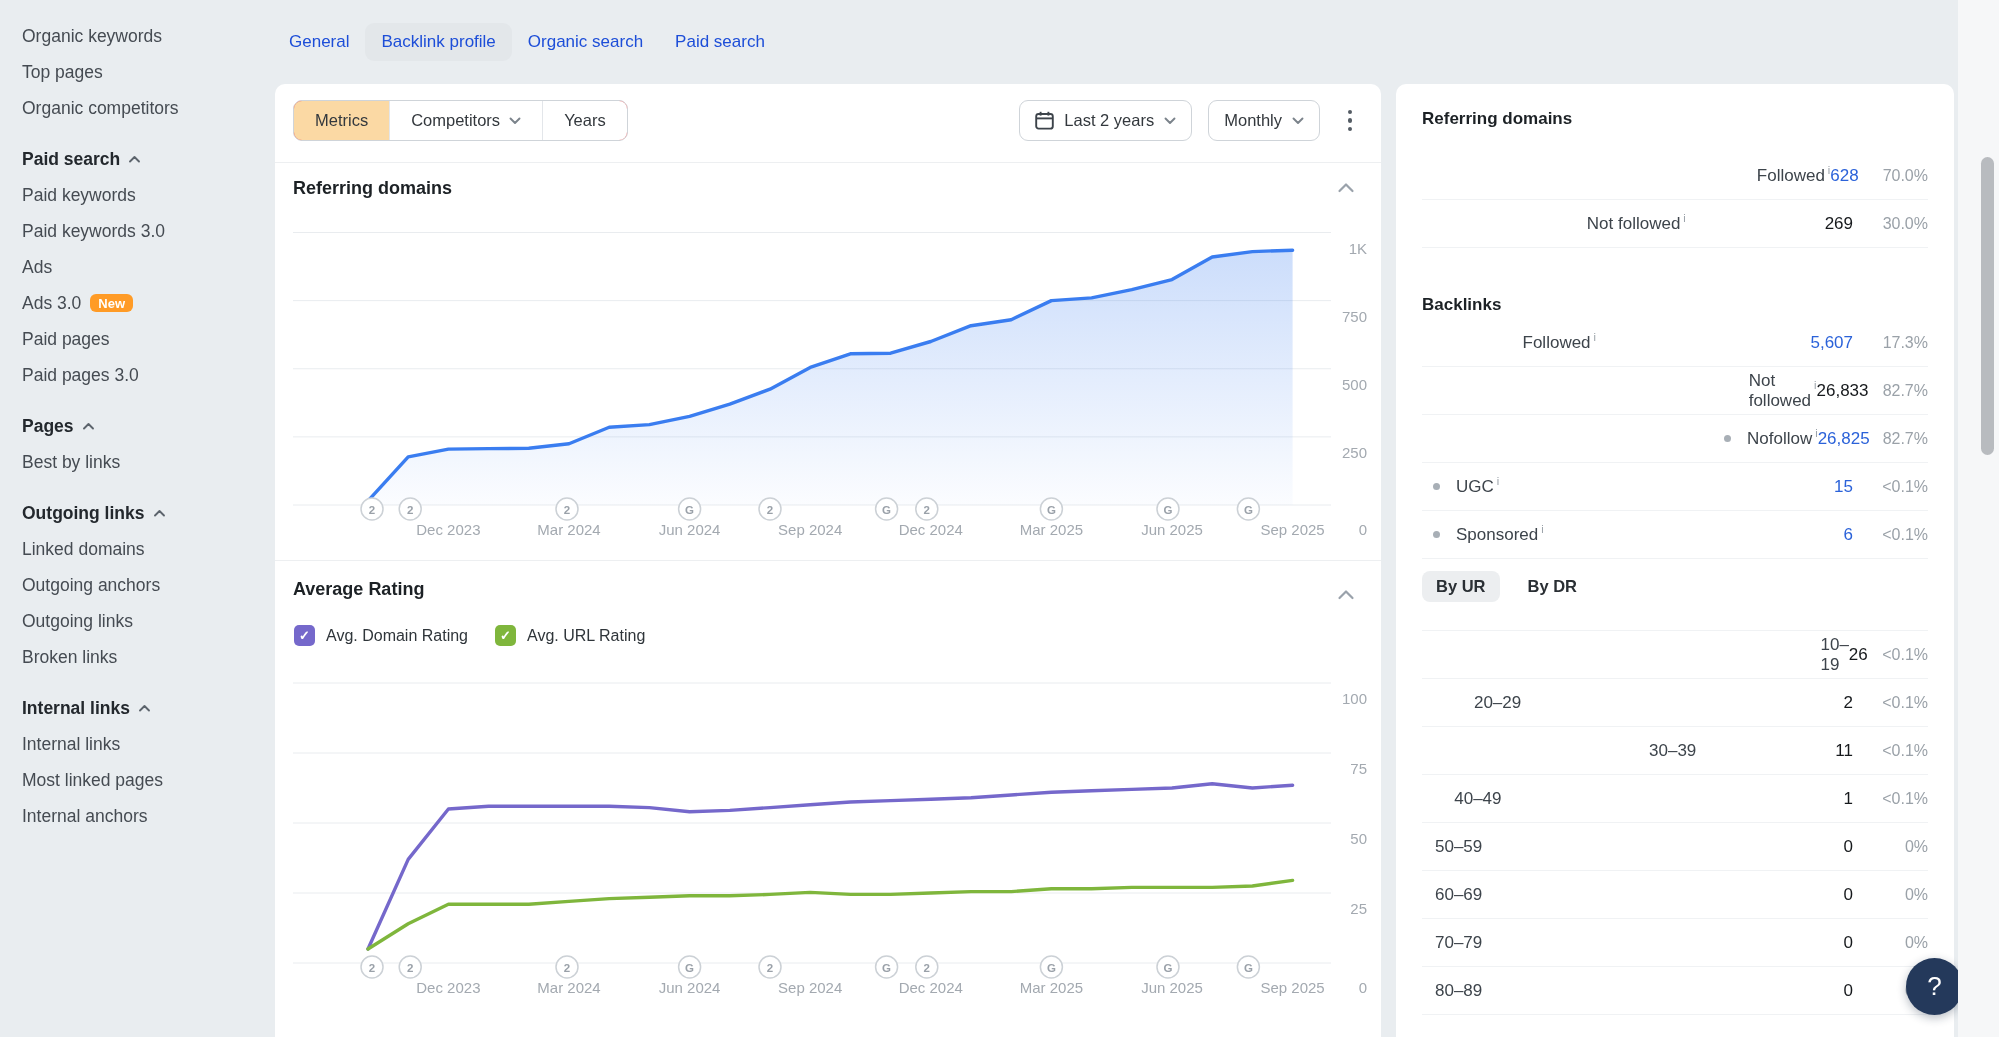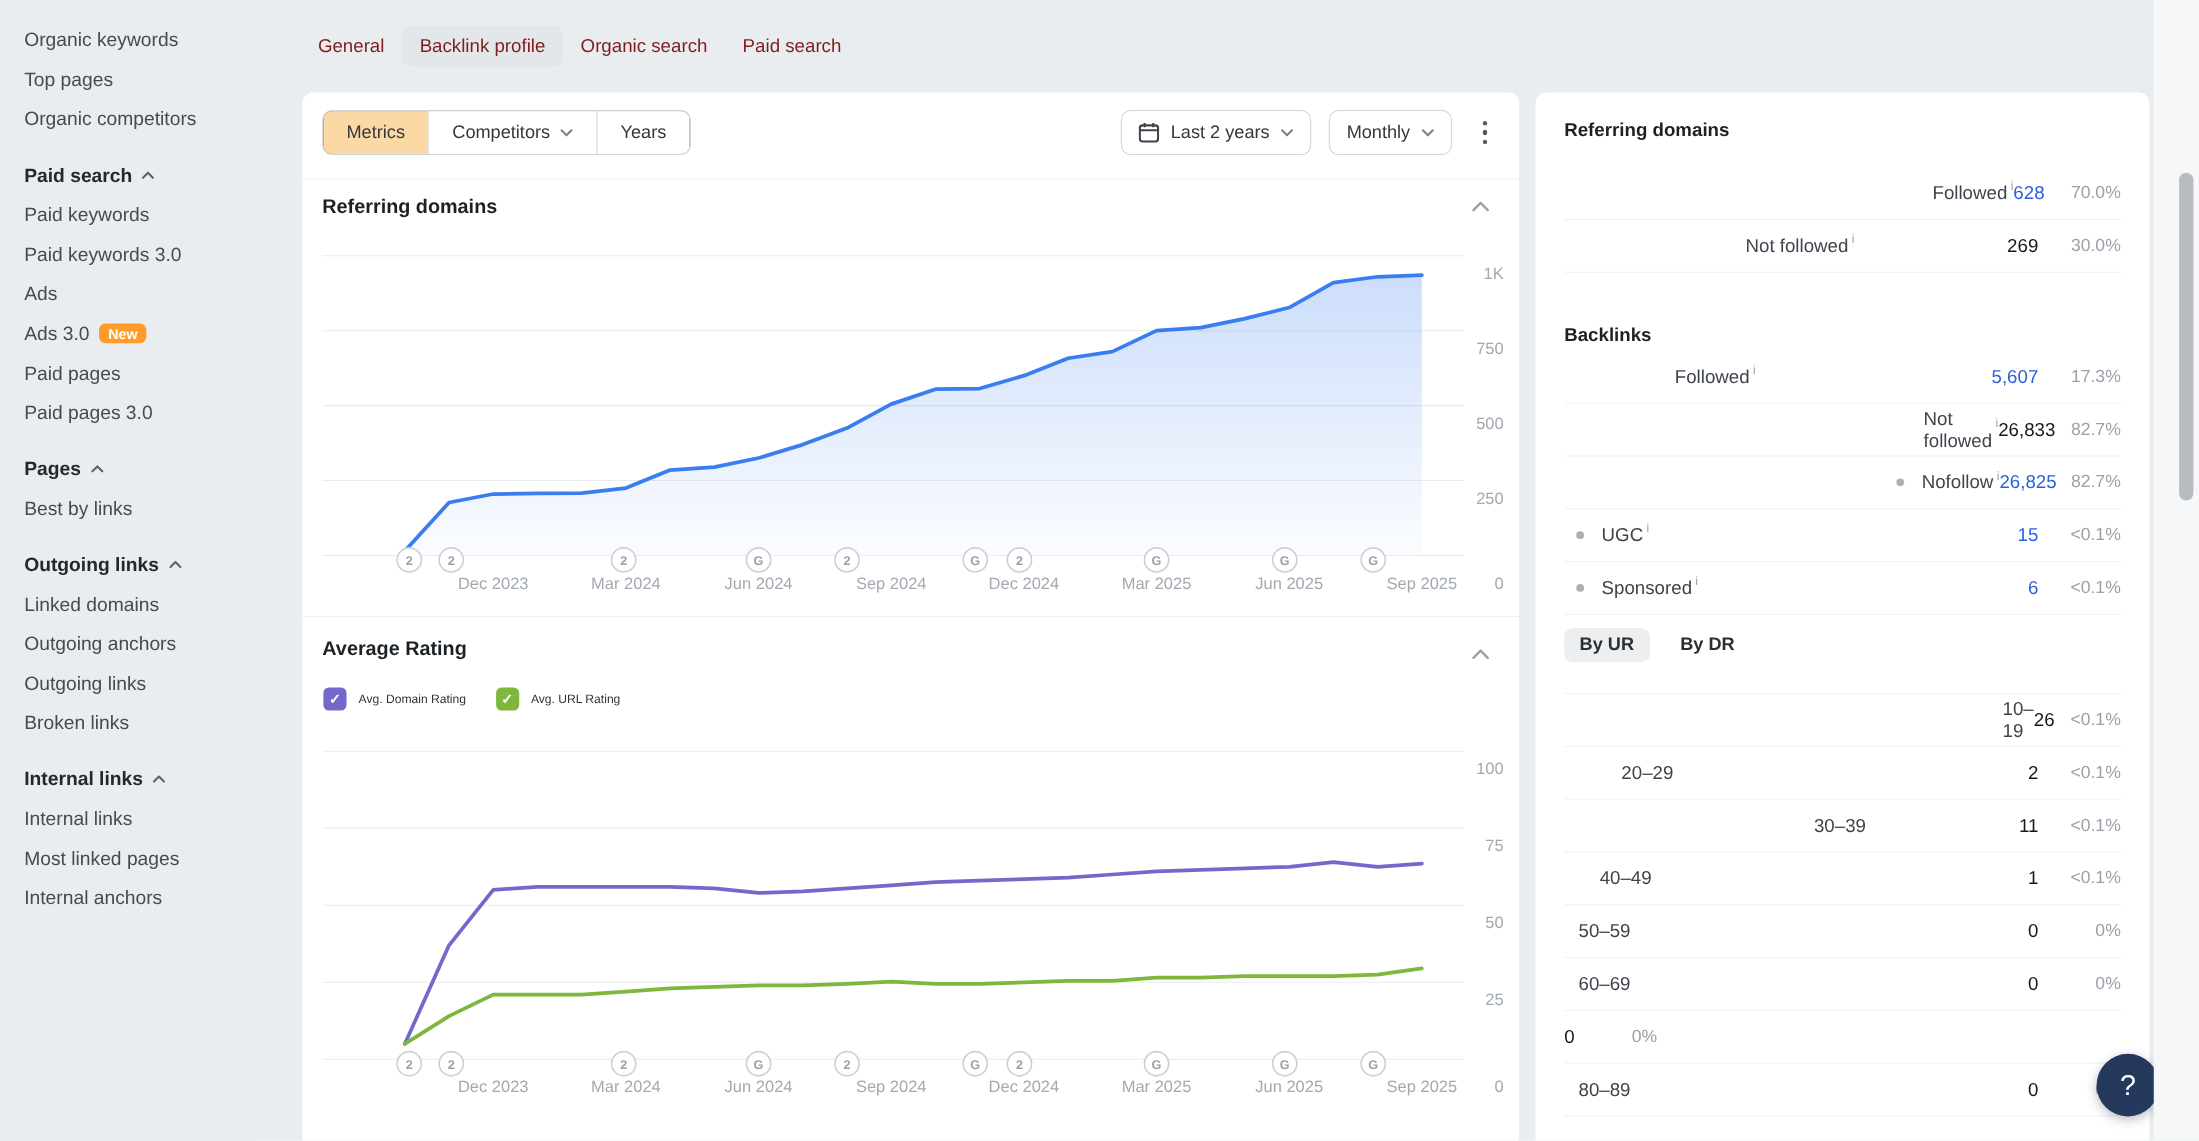--- a/index.html
+++ b/index.html
@@ -11,21 +11,21 @@
     color:#23282d;
   }
   
   .sidebar { position:absolute; left:0; top:13px; width:266px; height:100%; padding:5px 0 0 22px; }
   .side-item { height:36px; display:flex; align-items:center; font-size:17.5px; color:#454b52; cursor:pointer; white-space:nowrap; }
   .side-header { margin-top:15px; font-weight:bold; color:#23282d; }
   .side-header svg { margin-left:8px; }
   .badge-new { background:#ff9b26; color:#fff; font-size:13px; font-weight:bold; border-radius:6px; padding:2.5px 8px; margin-left:9px; line-height:1; }
   
   .tabs { position:absolute; left:273px; top:23px; display:flex; align-items:center; height:38px; }
-  .tab { padding:0 16px; font-size:17px; color:#7f1d1d; height:38px; display:flex; align-items:center; border-radius:9px; cursor:pointer; white-space:nowrap; }
+  .tab { padding:0 16px; font-size:17px; color:#1d4ed8; height:38px; display:flex; align-items:center; border-radius:9px; cursor:pointer; white-space:nowrap; }
   .tab.active { background:#e3e7ea; }
   
   .card { position:absolute; top:84px; background:#fff; border-radius:10px 10px 0 0; }
   .main-card { left:275px; width:1106px; height:953px; }
   .right-card { left:1396px; width:558px; height:953px; }
   
   .toolbar { position:absolute; left:18px; right:18px; top:16px; height:41px; display:flex; align-items:center; }
   .segmented { display:flex; align-items:stretch; height:41px; border:1px solid #cfd4d9; border-radius:9px; background:#ef4444; overflow:hidden; }
   .segment { display:flex; align-items:center; gap:9px; padding:0 21px; font-size:16.5px; color:#33383d; border-right:1px solid #e3e6ea; cursor:pointer; background:#fff; }
   .segment:last-child { border-right:none; }
@@ -35,21 +35,21 @@
   .push { margin-left:auto; }
   .kebab { width:26px; height:41px; display:flex; flex-direction:column; justify-content:center; align-items:center; gap:4px; margin-left:17px; cursor:pointer; }
   .kebab i { width:4.5px; height:4.5px; border-radius:50%; background:#545c64; }
   .hdiv { position:absolute; left:0; right:0; height:1px; background:#edeff1; }
   
   .sec-title { position:absolute; left:18px; font-size:18px; font-weight:bold; color:#1c2125; }
   .collapse { position:absolute; right:26px; width:18px; height:12px; cursor:pointer; }
   .legend { position:absolute; left:19px; top:541px; display:flex; align-items:center; gap:27px; }
   .leg-item { display:flex; align-items:center; cursor:pointer; }
   .cbox { width:21px; height:21px; border-radius:5px; display:flex; align-items:center; justify-content:center; color:#fff; font-size:13px; font-weight:bold; }
-  .leg-item span.lab { margin-left:11px; font-size:11px; color:#2f353a; }
+  .leg-item span.lab { margin-left:11px; font-size:16px; color:#2f353a; }
   svg.chart { position:absolute; left:0; }
   svg.chart text { font-family:"Liberation Sans", sans-serif; }
   
   .rp { padding:21px 26px 0 26px; }
   .rp-title { font-size:17px; font-weight:bold; color:#1c2125; line-height:28px; }
   .rows { border-bottom:0; }
   .prow { position:relative; display:flex; align-items:center; height:48px; border-bottom:1px solid #f0f2f4; font-size:17px; color:#3d444b; }
   .pbar { position:absolute; left:0; top:0; bottom:1px; background:#e6f0fb; }
   .prow > * { position:relative; }
   .plabel { flex:1; padding-left:13px; display:flex; align-items:center; }
@@ -429,20 +429,23 @@
           <span class="ppct">0%</span>
         </div>
         <div class="prow">
           <span class="plabel">
             <span>60–69</span>
           </span>
           <span class="pval">0</span>
           <span class="ppct">0%</span>
         </div>
         <div class="prow">
+          <span class="plabel">
+            <span>70–79</span>
+          </span>
           <span class="pval">0</span>
           <span class="ppct">0%</span>
         </div>
         <div class="prow">
           <span class="plabel">
             <span>80–89</span>
           </span>
           <span class="pval">0</span>
           <span class="ppct">0%</span>
         </div>

